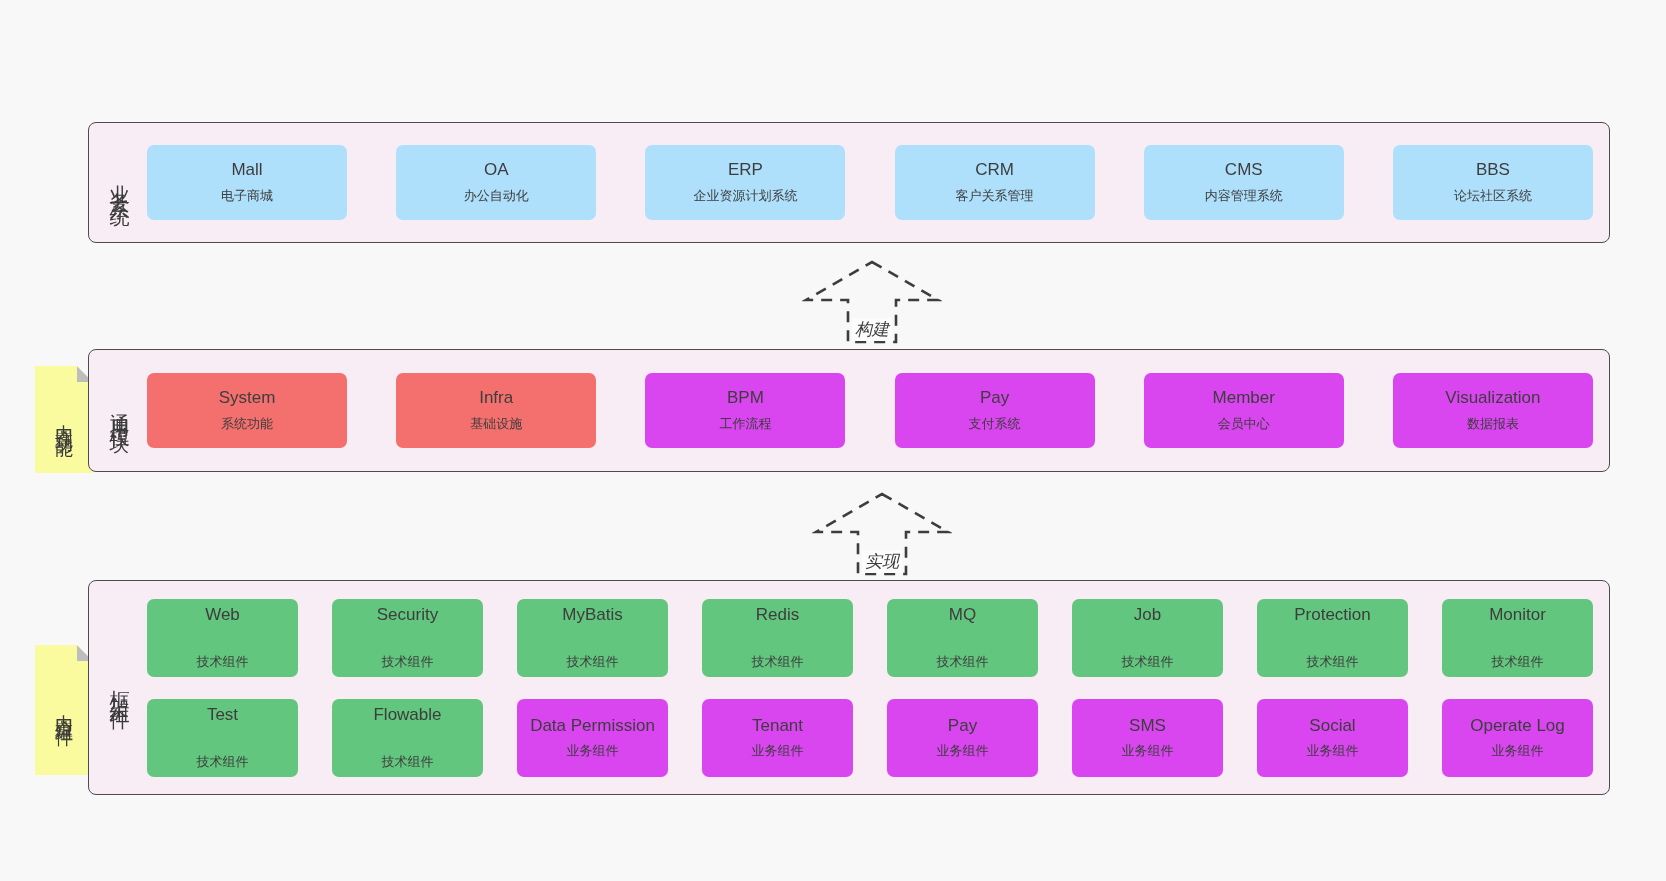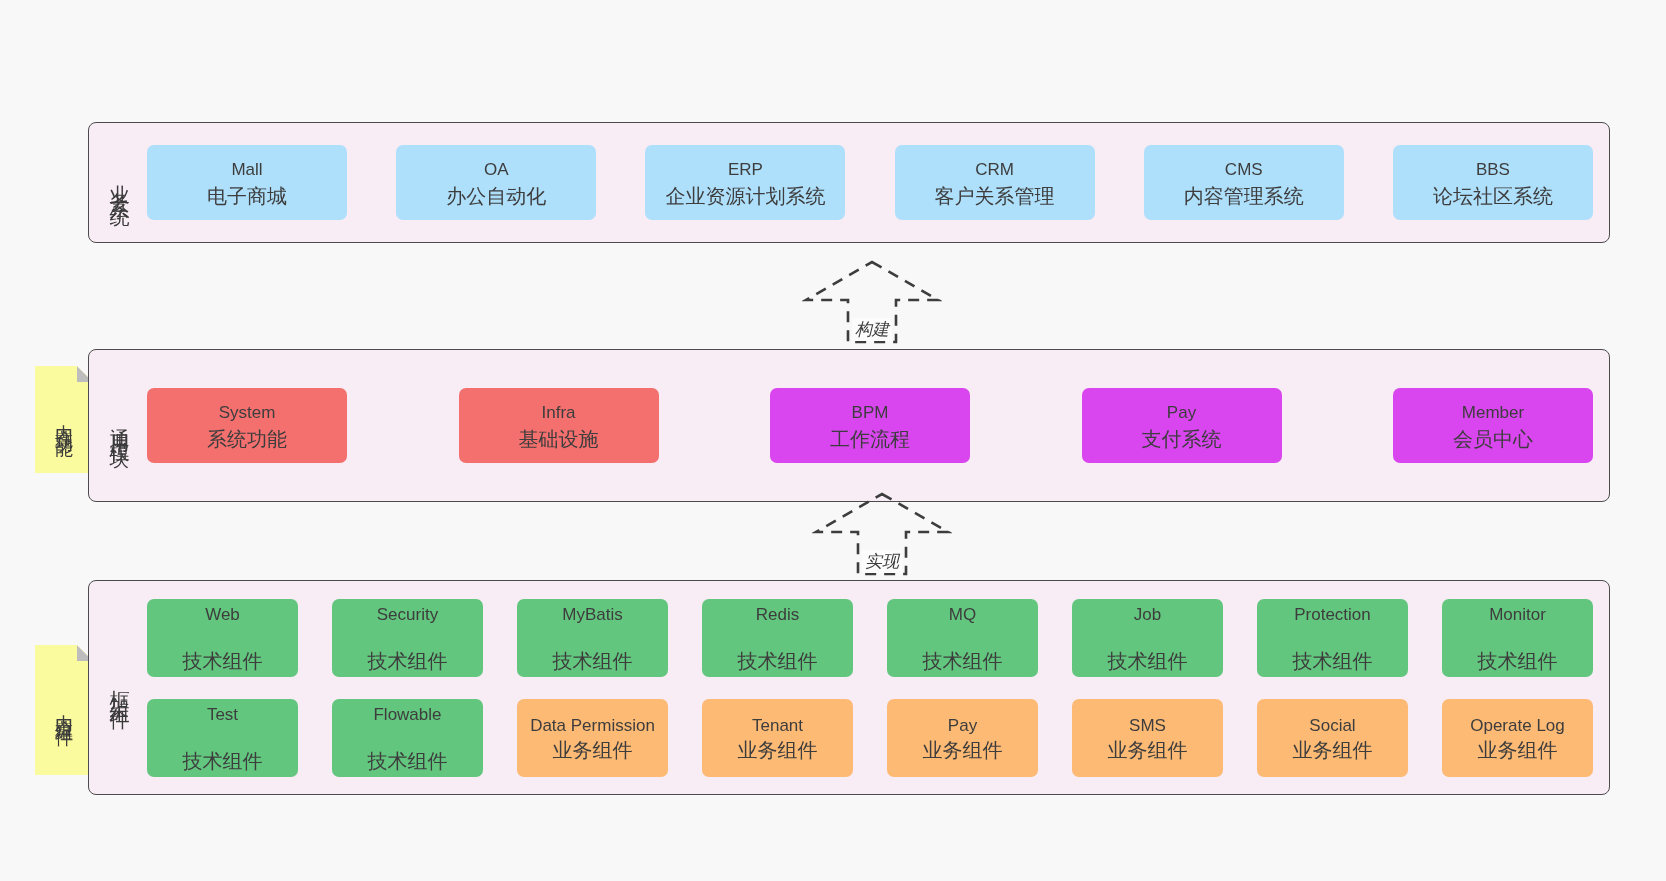--- a/index.html
+++ b/index.html
@@ -16,21 +16,21 @@
   
   .band{
     position:absolute;
     left:88px;width:1522px;
     background:#f8ecf5;
     border:1.6px solid #4c4c4c;
     border-radius:8px;
     box-sizing:border-box;
   }
   .band-1{top:122px;height:121px;}
-  .band-2{top:349px;height:153px;}
+  .band-2{top:349px;height:123px;}
   .band-3{top:580px;height:215px;}
 
   .side-label{
     position:absolute;
     left:18px;top:50%;
     transform:translateY(-50%);
     writing-mode:vertical-lr;
     text-orientation:upright;
     font-size:20px;
     letter-spacing:7px;
@@ -59,28 +59,28 @@
     flex-direction:column;
     align-items:center;
     justify-content:center;
     text-align:center;
     line-height:26px;
     font-size:17px;
     box-sizing:border-box;
     padding:4px 10px;
   }
   .box .en{display:block;}
-  .box .zh{display:block;font-size:20px;}
+  .box .zh{display:block;font-size:13px;}
   .cols-6 .box{width:200px;height:75px;}
   .cols-8 .box{width:151px;height:78px;padding:4px 8px;line-height:25px;}
   .v-blue{background:#aedffb;}
   .v-red{background:#f4706e;}
   .v-pink{background:#d946ef;}
   .v-green{background:#62c67e;gap:22px;}
-  .v-light_green{background:#fdba74;}
+  .v-light_green{background:#d946ef;}
 
   
   .sticky{
     position:absolute;
     left:35px;width:58px;
     background:#fafa9e;
     clip-path:polygon(0 0,calc(100% - 16px) 0,100% 16px,100% 100%,0 100%);
     z-index:0;
   }
   .sticky-1{top:366px;height:107px;}
@@ -195,20 +195,24 @@
             <span class="zh">工作流程</span>
           </div>
           <div class="box v-pink">
             <span class="en">Pay</span>
             <span class="zh">支付系统</span>
           </div>
           <div class="box v-pink">
             <span class="en">Member</span>
             <span class="zh">会员中心</span>
           </div>
+          <div class="box v-pink">
+            <span class="en">Visualization</span>
+            <span class="zh">数据报表</span>
+          </div>
         </div>
       </div>
   </div>
 
   <div class="arrow-wrap arrow-2">
     <svg viewBox="0 0 140 88">
       <polygon points="70,4 136,42 94,42 94,84 46,84 46,42 4,42" fill="none" stroke="#3d3d3d" stroke-width="2.6" stroke-dasharray="11 8" stroke-linejoin="miter"></polygon>
     </svg>
     <span class="arrow-label">实现</span>
   </div>

